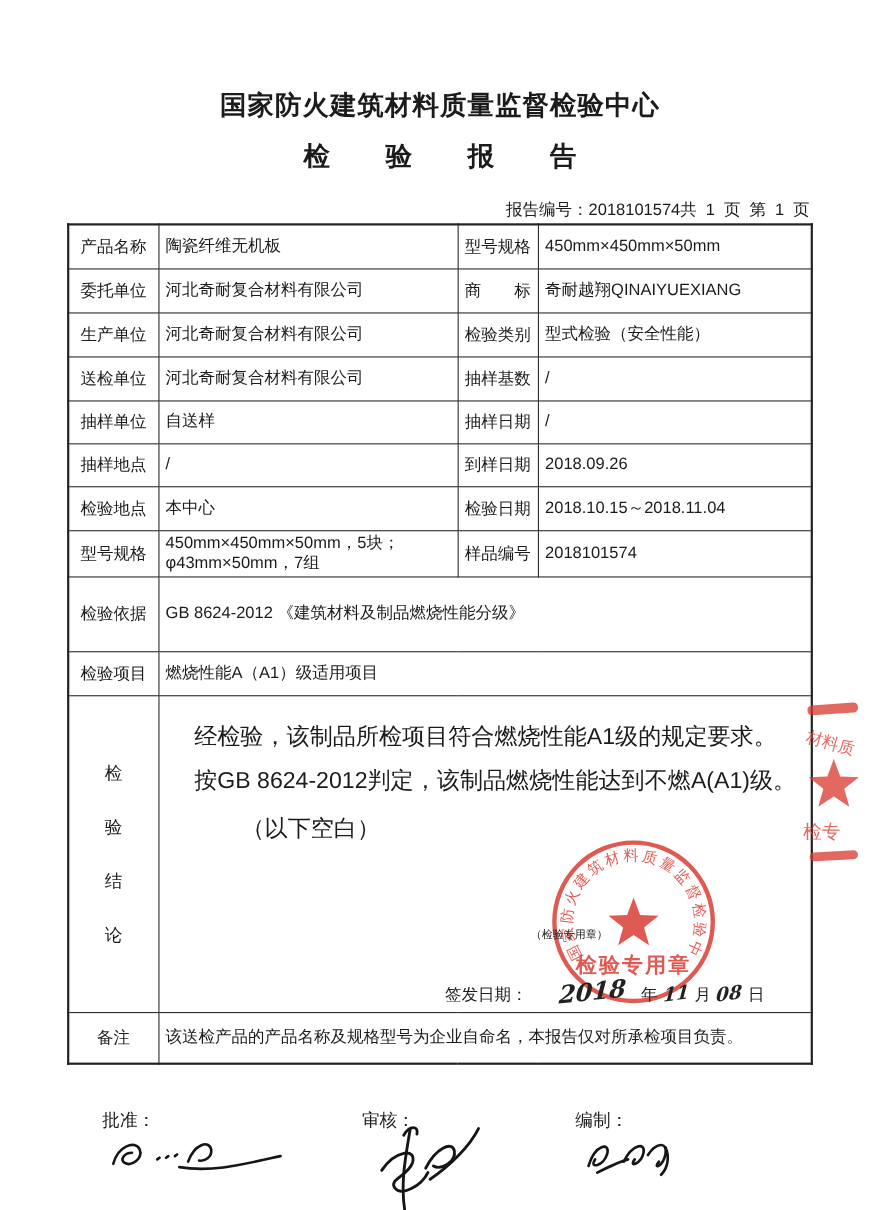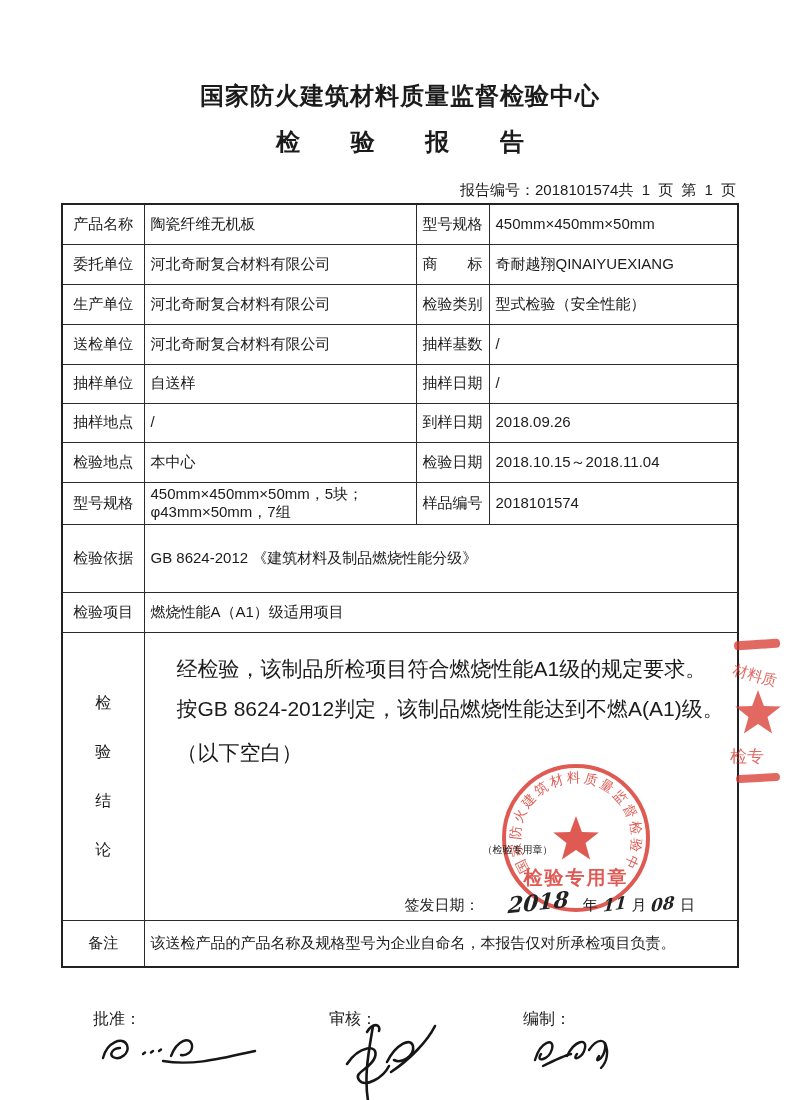--- a/index.html
+++ b/index.html
@@ -21,21 +21,21 @@
     vertical-align:middle;overflow:hidden;}
   table.rpt{border:2px solid #222;}
   td.lab{text-align:center;padding:2px 1px;}
   td.lab2{text-align:center;padding:2px 1px;}
   td.val{text-align:left;line-height:1.25;}
   td.concl-lab{vertical-align:middle;}
   .vlabel{display:flex;flex-direction:column;align-items:center;
     justify-content:center;gap:28px;font-size:16px;}
   .concl-cell{position:relative;height:283px;padding:0;}
   .concl-line{position:absolute;left:32px;font-size:21px;white-space:nowrap;}
-  .l0{top:22px;} .l1{top:62px;} .l2{top:106px;}
+  .l0{top:22px;} .l1{top:62px;} .l2{top:106px;margin-left:43px;}
   .stamp-caption{position:absolute;left:338px;top:210px;font-size:10px;white-space:nowrap;}
   .issue-line{position:absolute;left:260px;top:256px;font-size:15px;
     display:flex;align-items:baseline;white-space:nowrap;}
   .issue-line .gap1{width:28px;display:inline-block;}
   .hand{font-family:"DejaVu Serif",serif;font-style:italic;display:inline-block;
     transform:rotate(-6deg) skewX(-10deg);font-size:22px;font-weight:bold;color:#222;}
   .hand.small{font-size:17px;transform:rotate(-8deg) skewX(-12deg);margin:0 2px;}
   .suffix{margin:0 3px;}
   .seal-svg{position:absolute;left:354px;top:128px;opacity:0.82;pointer-events:none;}
   .edge-stamp{position:absolute;left:726px;top:628px;opacity:0.75;pointer-events:none;}

